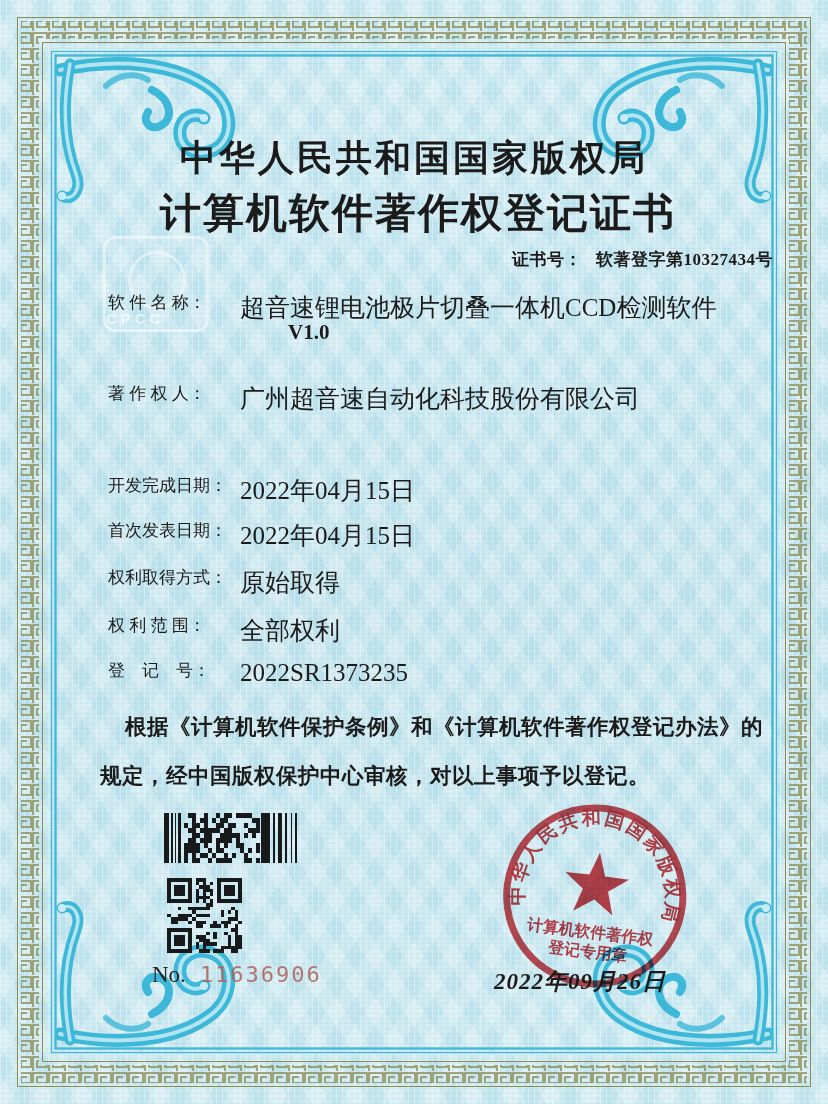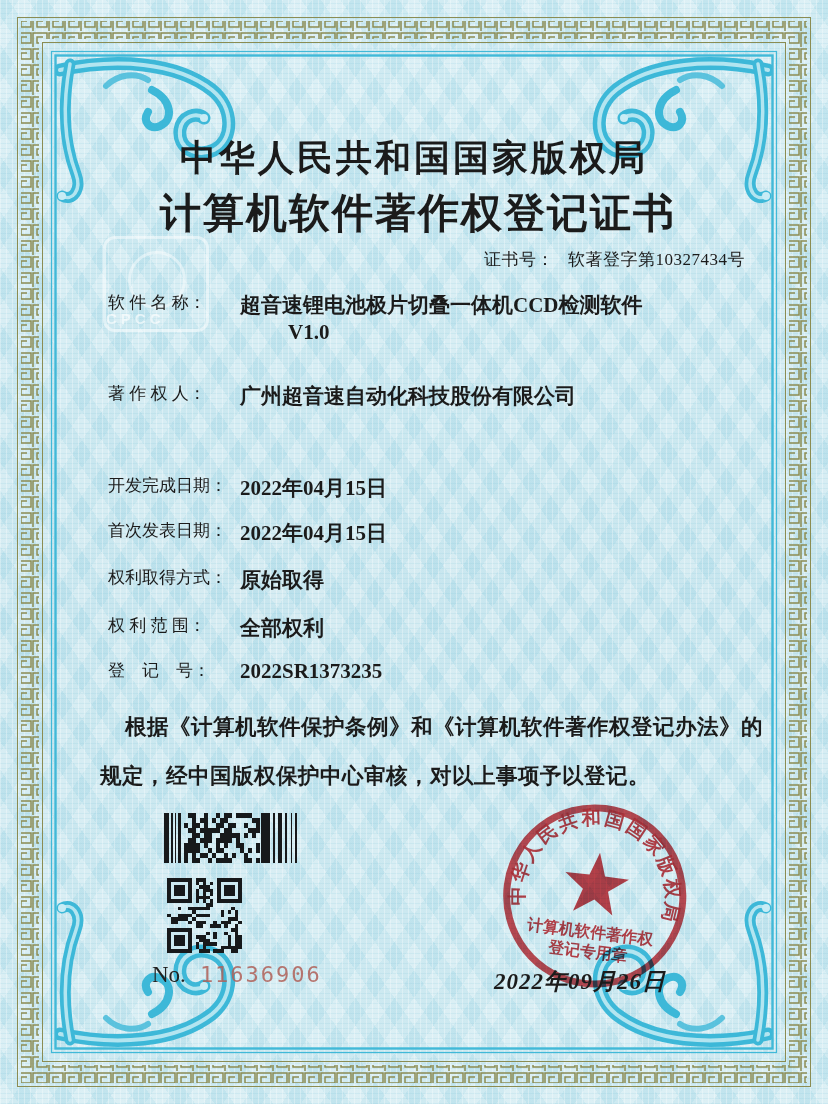--- a/index.html
+++ b/index.html
@@ -21,26 +21,26 @@
       repeating-linear-gradient(55deg, rgba(255,255,255,.14) 0 16px, rgba(140,205,224,.10) 16px 32px),
       repeating-linear-gradient(-55deg, rgba(255,255,255,.14) 0 16px, rgba(140,205,224,.10) 16px 32px);
   }
   .frame{position:absolute;left:0;top:0;z-index:1;}
   .abs{position:absolute;z-index:2;color:var(--ink,#1b1b1b);}
 
   .agency{left:0;right:0;top:134px;text-align:center;
     font-size:36px;font-weight:700;letter-spacing:3px;}
   .cert-title{left:0;right:0;top:186px;text-align:center;
     font-size:41px;font-weight:700;letter-spacing:2px;padding-left:8px;}
-  .certno{left:484px;top:248px;font-size:17px;font-weight:400;letter-spacing:.5px;}
+  .certno{left:512px;top:248px;font-size:17px;font-weight:700;letter-spacing:.5px;}
   .certno .gap{display:inline-block;width:14px;}
 
   .row{left:0;top:0;width:828px;}
   .row .lbl{position:absolute;left:108px;font-size:17px;font-weight:400;white-space:pre;}
-  .row .val{position:absolute;left:240px;font-size:21px;font-weight:700;white-space:pre;}
+  .row .val{position:absolute;left:240px;font-size:25px;font-weight:400;white-space:pre;}
   .val2{position:absolute;left:240px;font-size:21px;font-weight:700;padding-left:48px;}
 
   .stmt{font-size:21.5px;font-weight:700;letter-spacing:.5px;white-space:pre;}
 
   .watermark{left:103px;top:236px;width:100px;height:90px;z-index:1;
     border:3px solid rgba(255,255,255,.5);border-radius:12px;}
   .watermark .wm-circle{position:absolute;left:22px;top:12px;width:52px;height:52px;
     border:3px solid rgba(255,255,255,.45);border-radius:50%;}
   .watermark .wm-text{position:absolute;left:0;right:0;bottom:2px;
     color:rgba(255,255,255,.62);font-family:"Liberation Sans",sans-serif;

